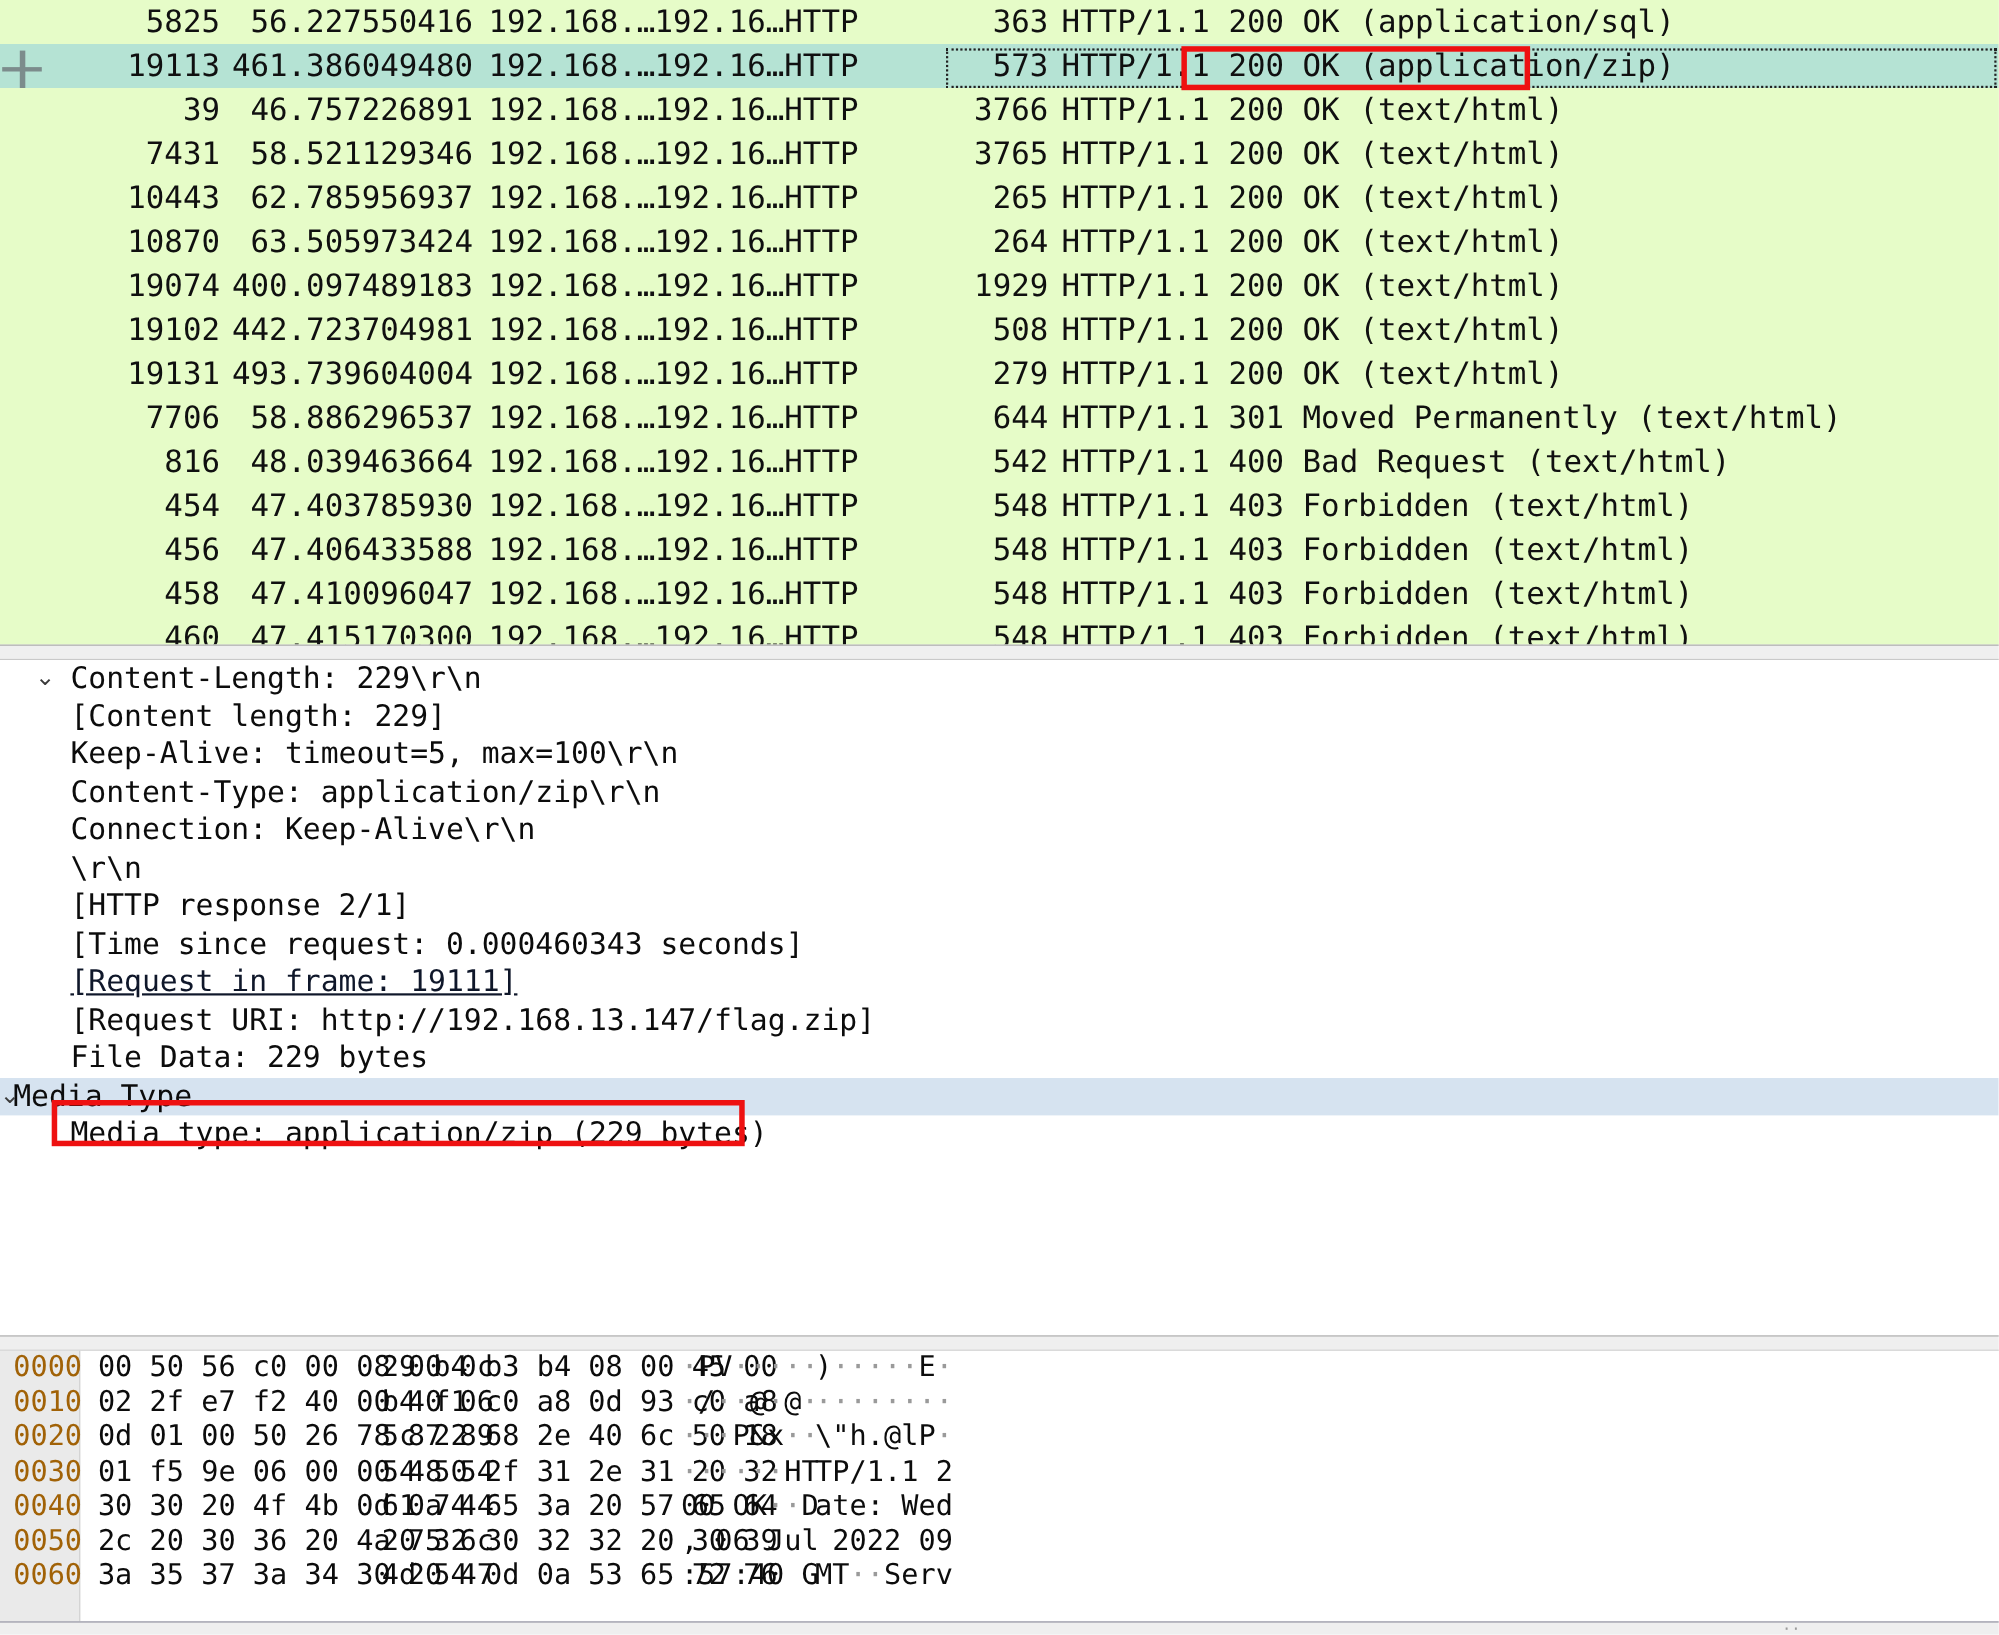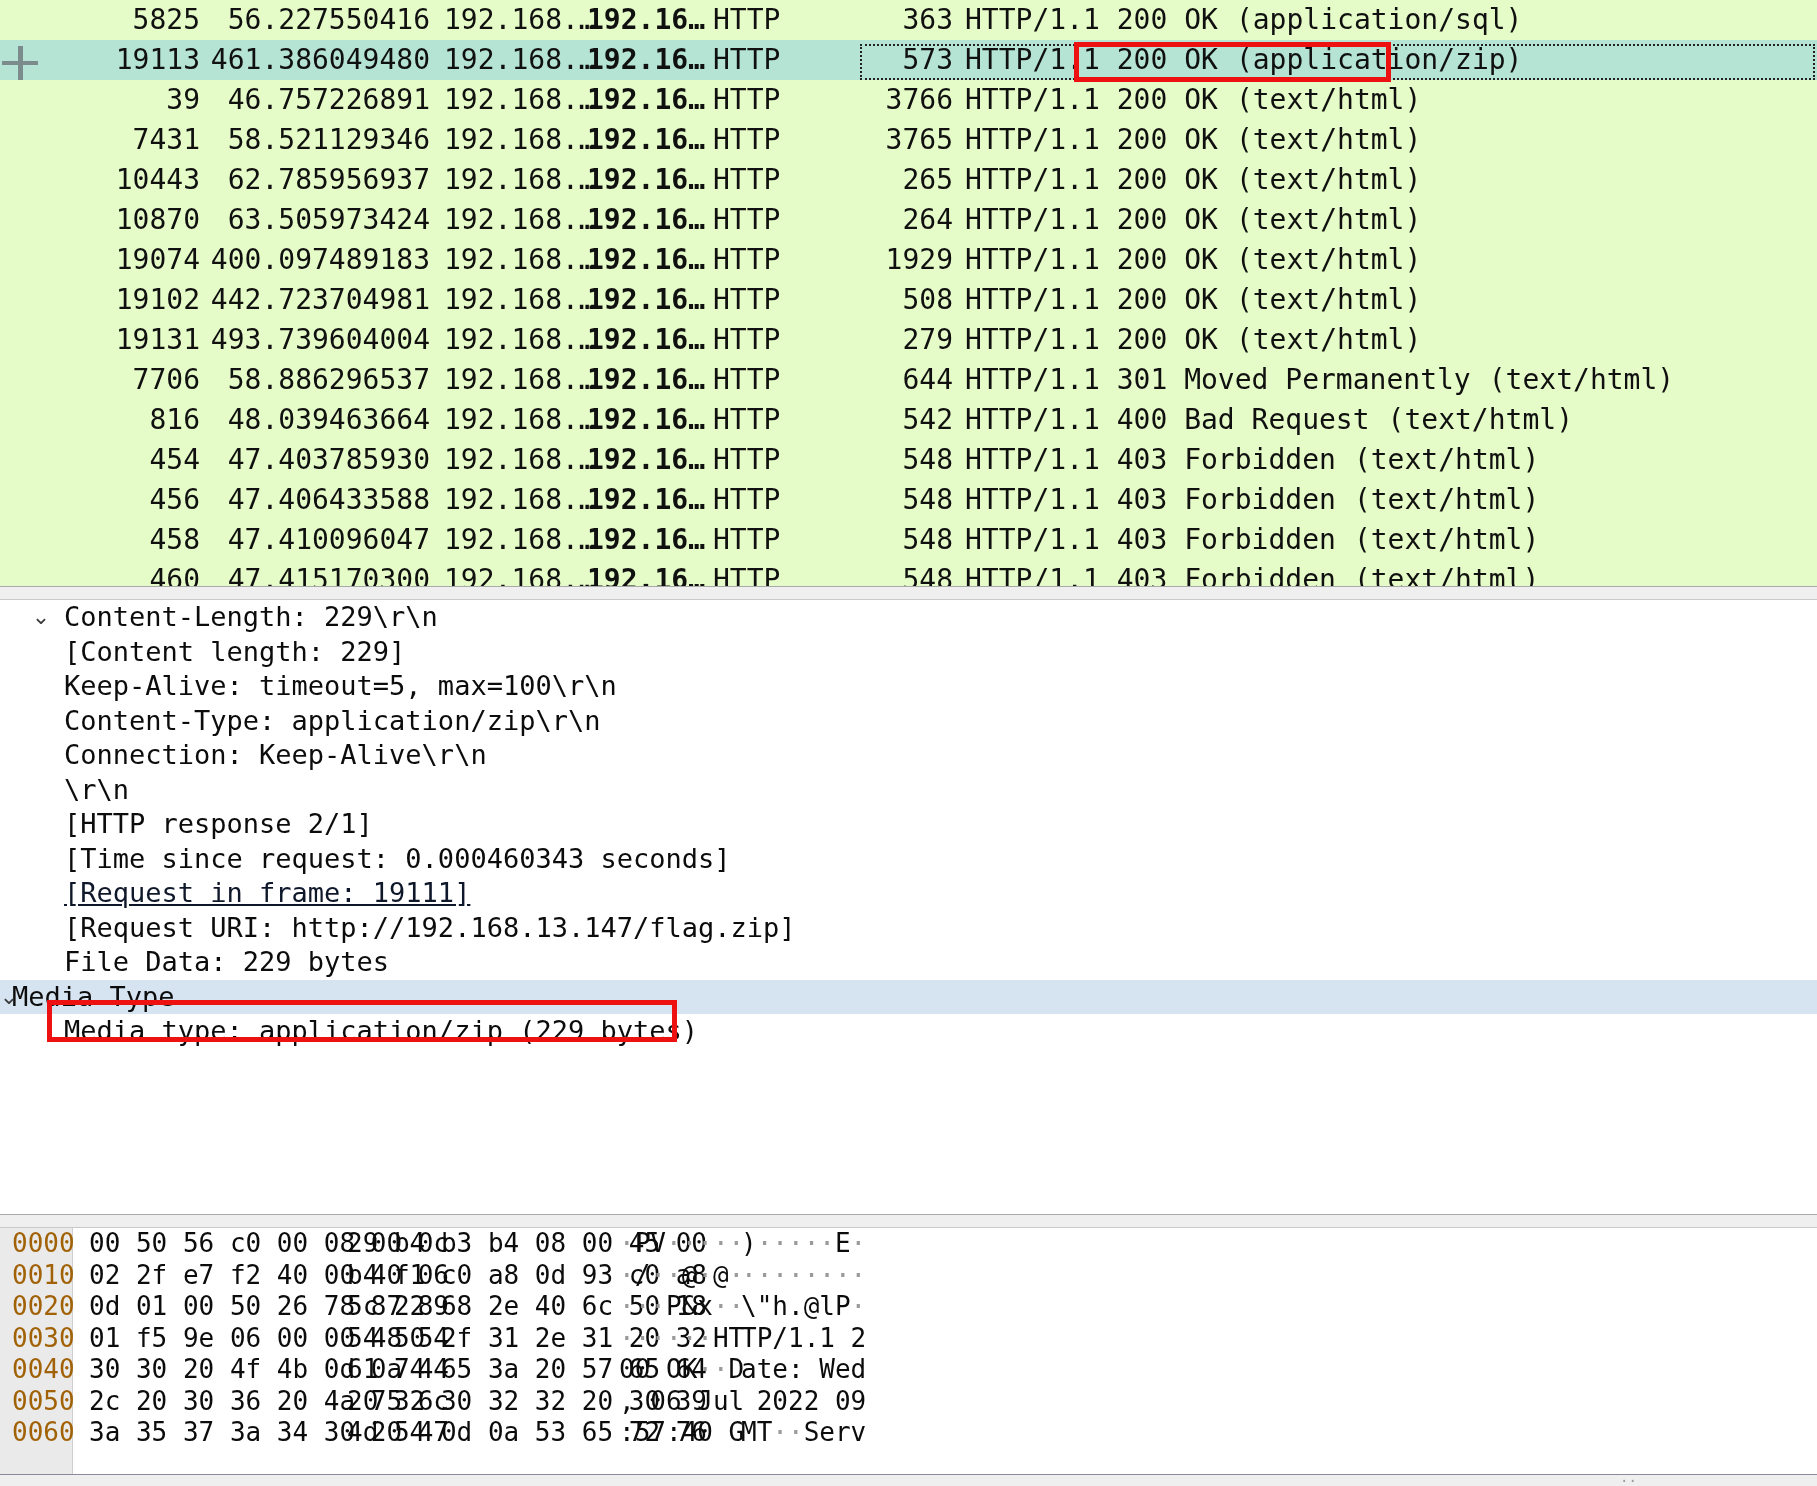--- a/index.html
+++ b/index.html
@@ -48,22 +48,21 @@
     padding-right: 14px;
   }
   .plist-row .c-src {
     display: inline-block;
     width: 143px;
     text-align: left;
   }
   .plist-row .c-dst {
     display: inline-block;
     width: 126px;
-    text-align: left;
-    font-weight: bold;
+    text-align: right;
   }
   .plist-row .c-proto {
     display: inline-block;
     width: 150px;
     text-align: left;
   }
   .plist-row .c-len {
     display: inline-block;
     width: 90px;
     text-align: right;

